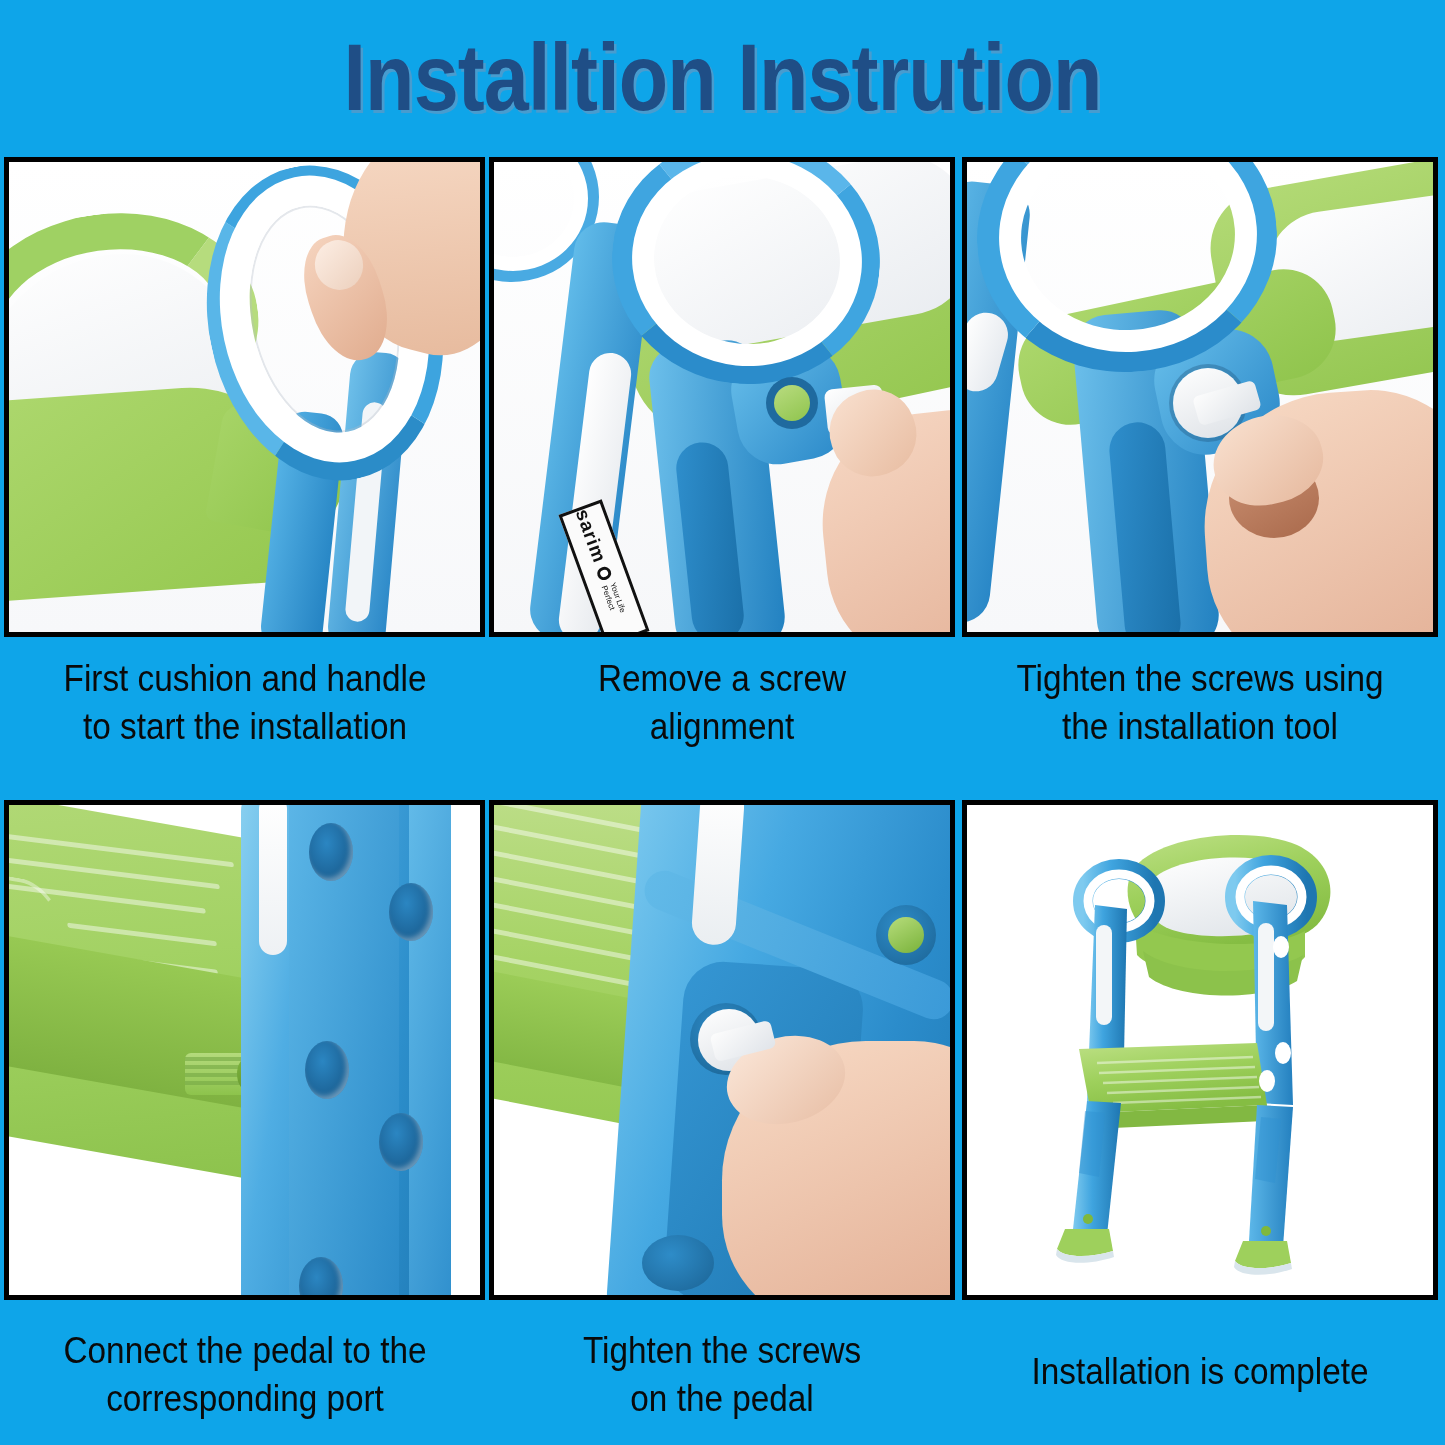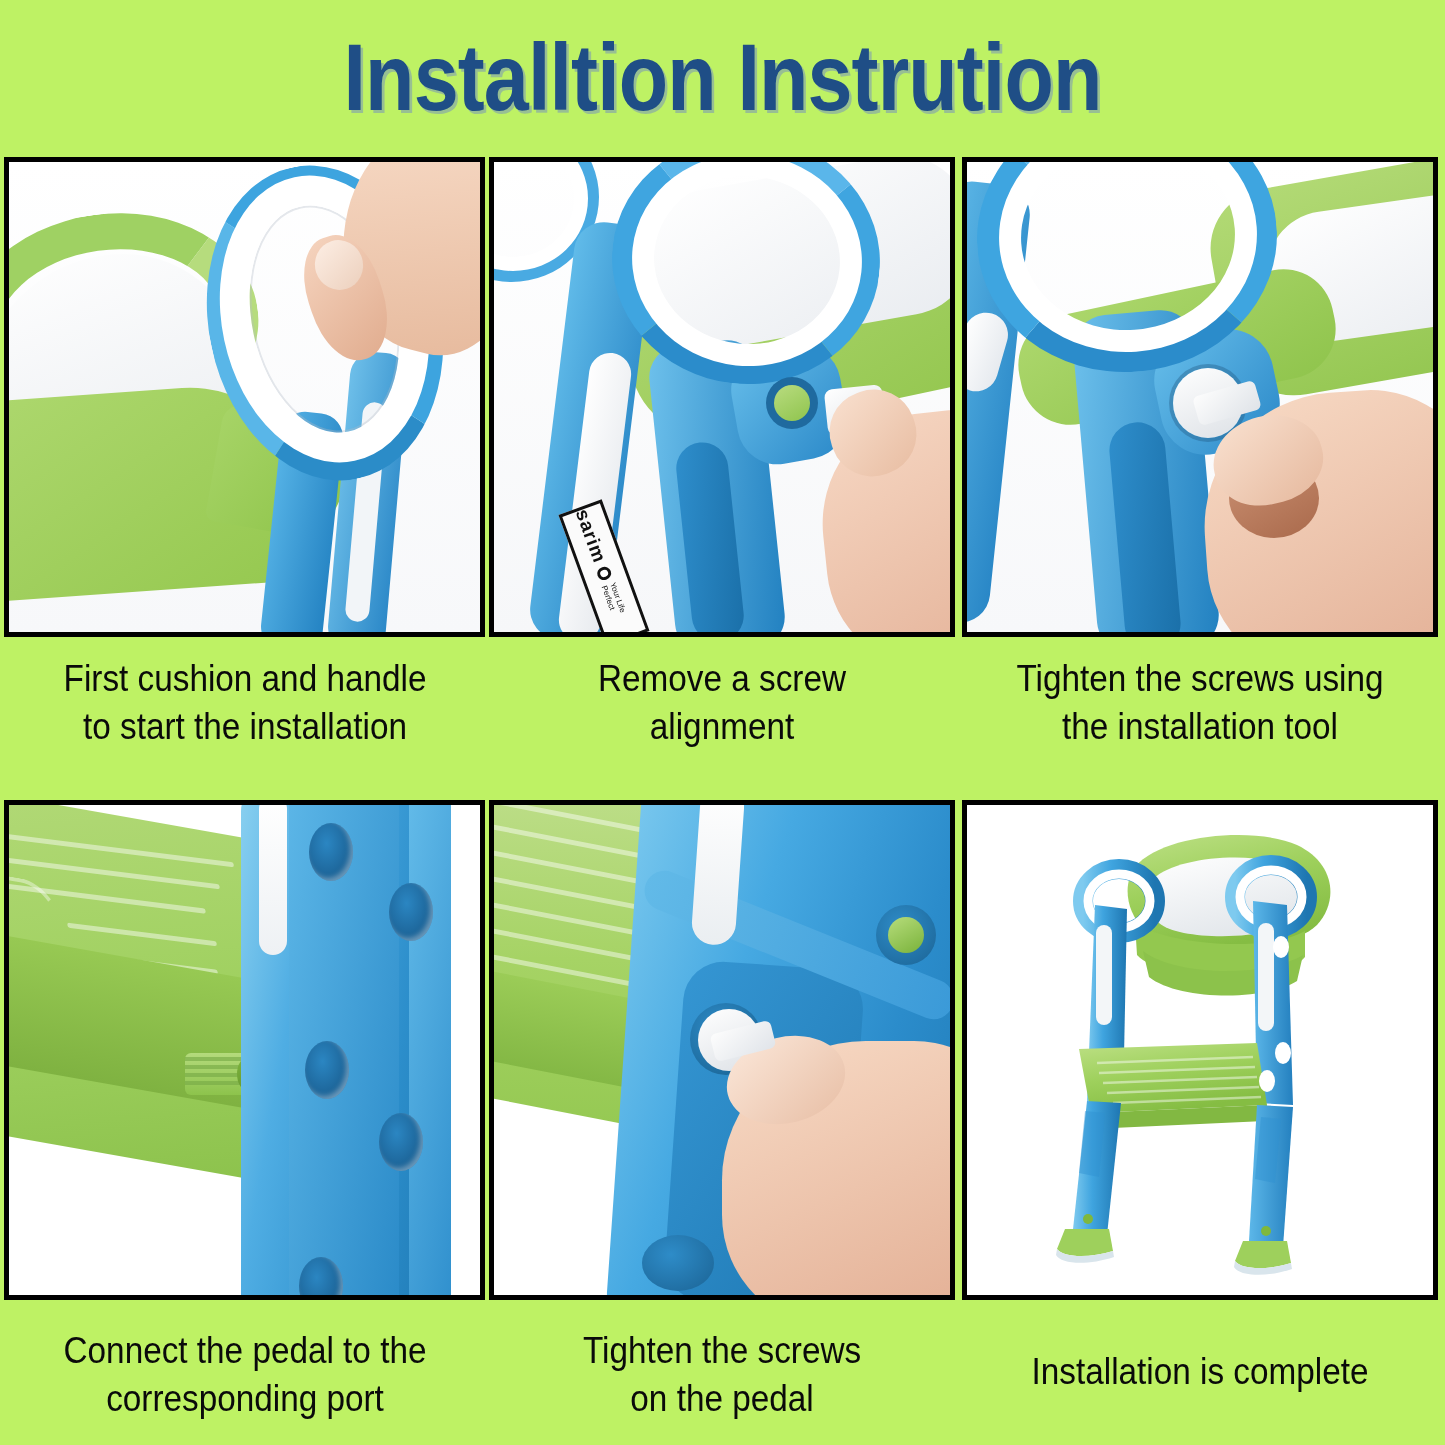--- a/index.html
+++ b/index.html
@@ -8,21 +8,21 @@
     width: 1445px;
     height: 1445px;
     background: #ffffff;
     font-family: "Liberation Sans", sans-serif;
     overflow: hidden;
   }
   .page {
     position: relative;
     width: 1445px;
     height: 1445px;
-    background: #bef264;
+    background: #0ea5e9;
   }
 
   
   .title {
     position: absolute;
     top: 22px;
     left: 0;
     width: 1445px;
     text-align: center;
     font-size: 94px;

